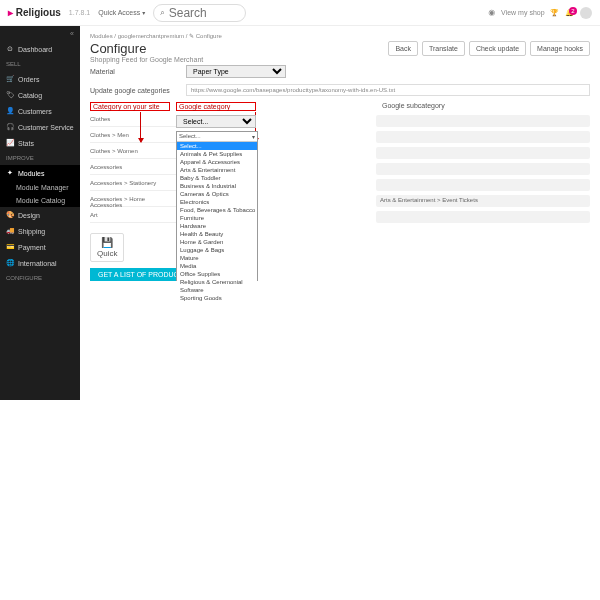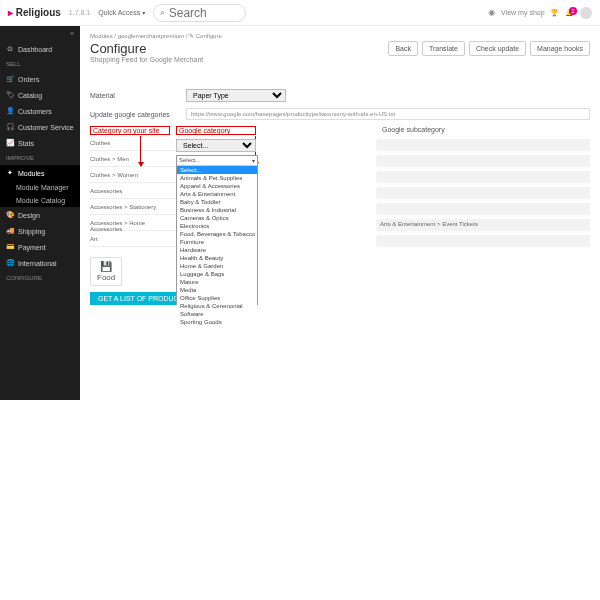--- a/index.html
+++ b/index.html
@@ -25,21 +25,21 @@
 .side-sub { padding: 3px 6px 3px 16px; background: #000; color: #bbb; font-size: 7px; }
 .side-icon { width: 8px; display: inline-block; text-align: center; font-size: 7px; }
 .collapse { text-align: right; padding: 4px 6px; color: #888; }
 .main { flex: 1; padding: 6px 10px; background: #fff; position: relative; }
 .breadcrumb { font-size: 6px; color: #888; margin-bottom: 2px; }
 .page-head { display: flex; justify-content: space-between; align-items: flex-start; }
 .title { font-size: 13px; color: #333; }
 .subtitle { font-size: 7px; color: #888; }
 .btns { display: flex; gap: 4px; }
 .btn { border: 1px solid #ccc; padding: 3px 6px; font-size: 7px; background: #fff; color: #555; cursor: pointer; border-radius: 2px; }
-.section { margin-top: 26px; }
+.section { margin-top: 2px; }
 .row { display: flex; align-items: center; margin-bottom: 6px; gap: 6px; }
 .label { width: 90px; font-size: 7px; color: #555; }
 select { font-size: 7px; padding: 1px 2px; border: 1px solid #bbb; }
 .url-input { flex: 1; border: 1px solid #ddd; padding: 2px 4px; font-size: 6px; color: #888; }
 .cat-headers { display: flex; gap: 6px; margin-top: 4px; position: relative; }
 .col-h { font-size: 7px; color: #555; }
 .col-h.hl { border: 1px solid #e30000; padding: 0 2px; color: #b00; }
 .col1 { width: 80px; }
 .col2 { width: 80px; }
 .col3 { flex: 1; padding-left: 120px; }
@@ -233,19 +233,19 @@
             </div>
             <div class="cat-row">
               <div class="cat-name">Art</div>
               <div class="cat-select"></div>
               <div class="cat-bar"></div>
             </div>
           </div>
 
         <div class="save-box">
           <span class="disk">💾</span>
-          <span>Food</span>
+          <span>Quick</span>
         </div>
         <div><span class="get-btn">GET A LIST OF PRODUCTS</span></div>
       </div>
     </div>
   </div>
 </div>
 
 </body></html>

